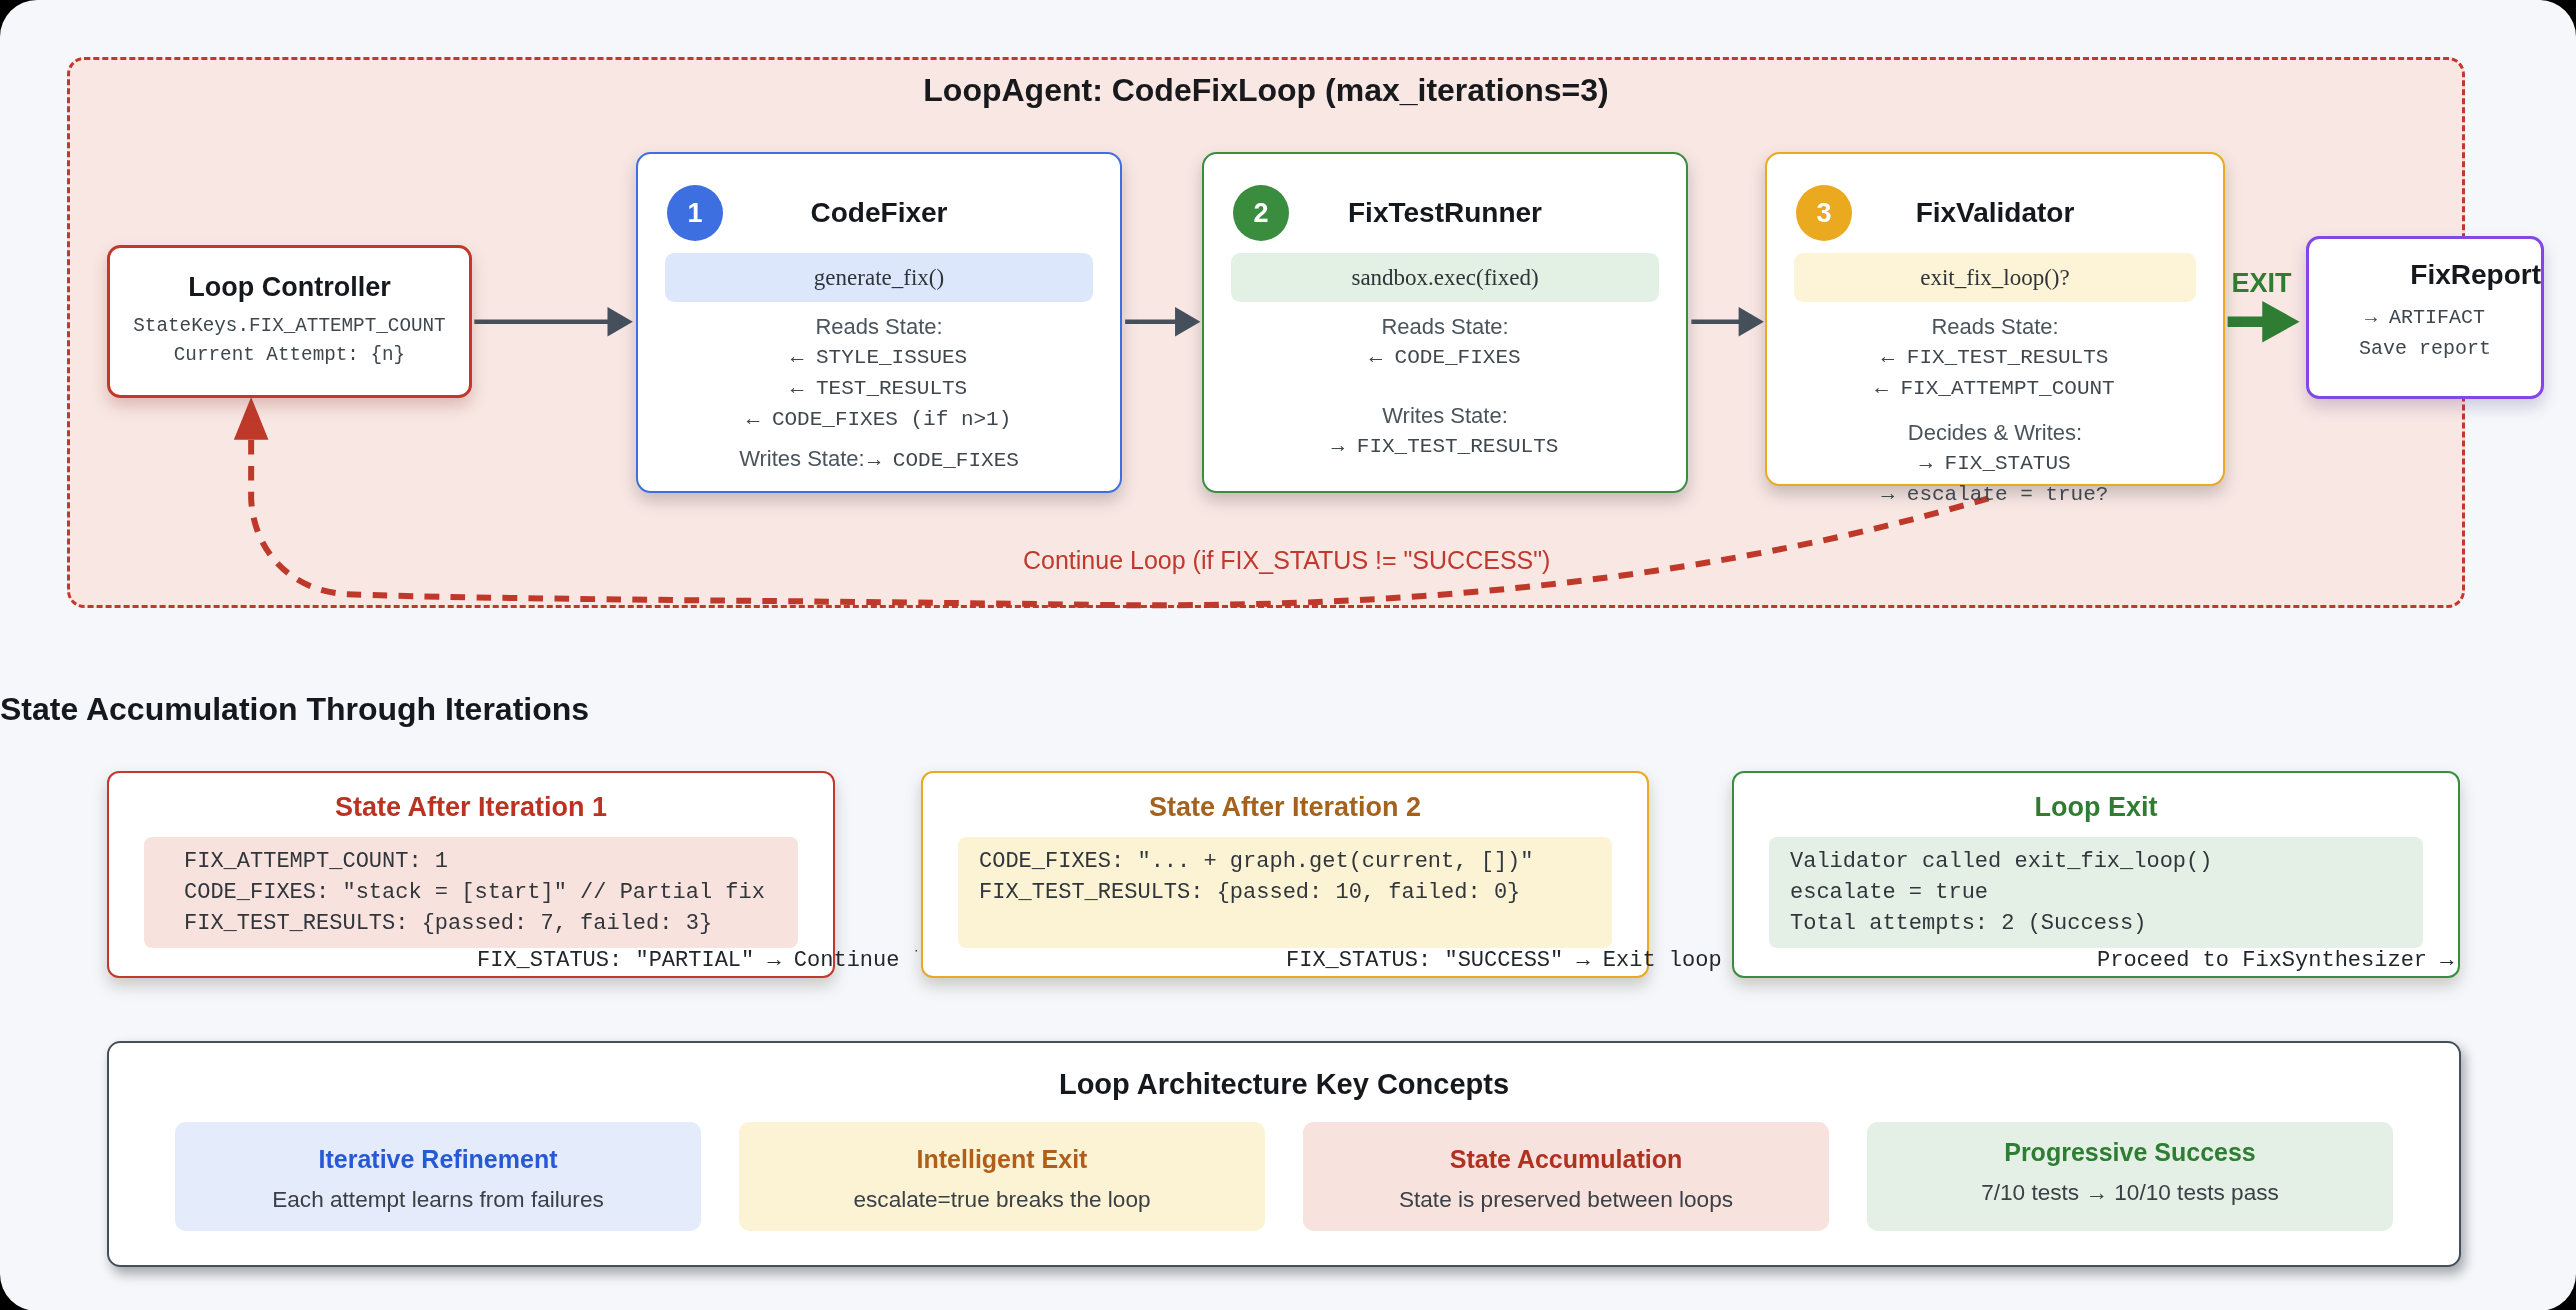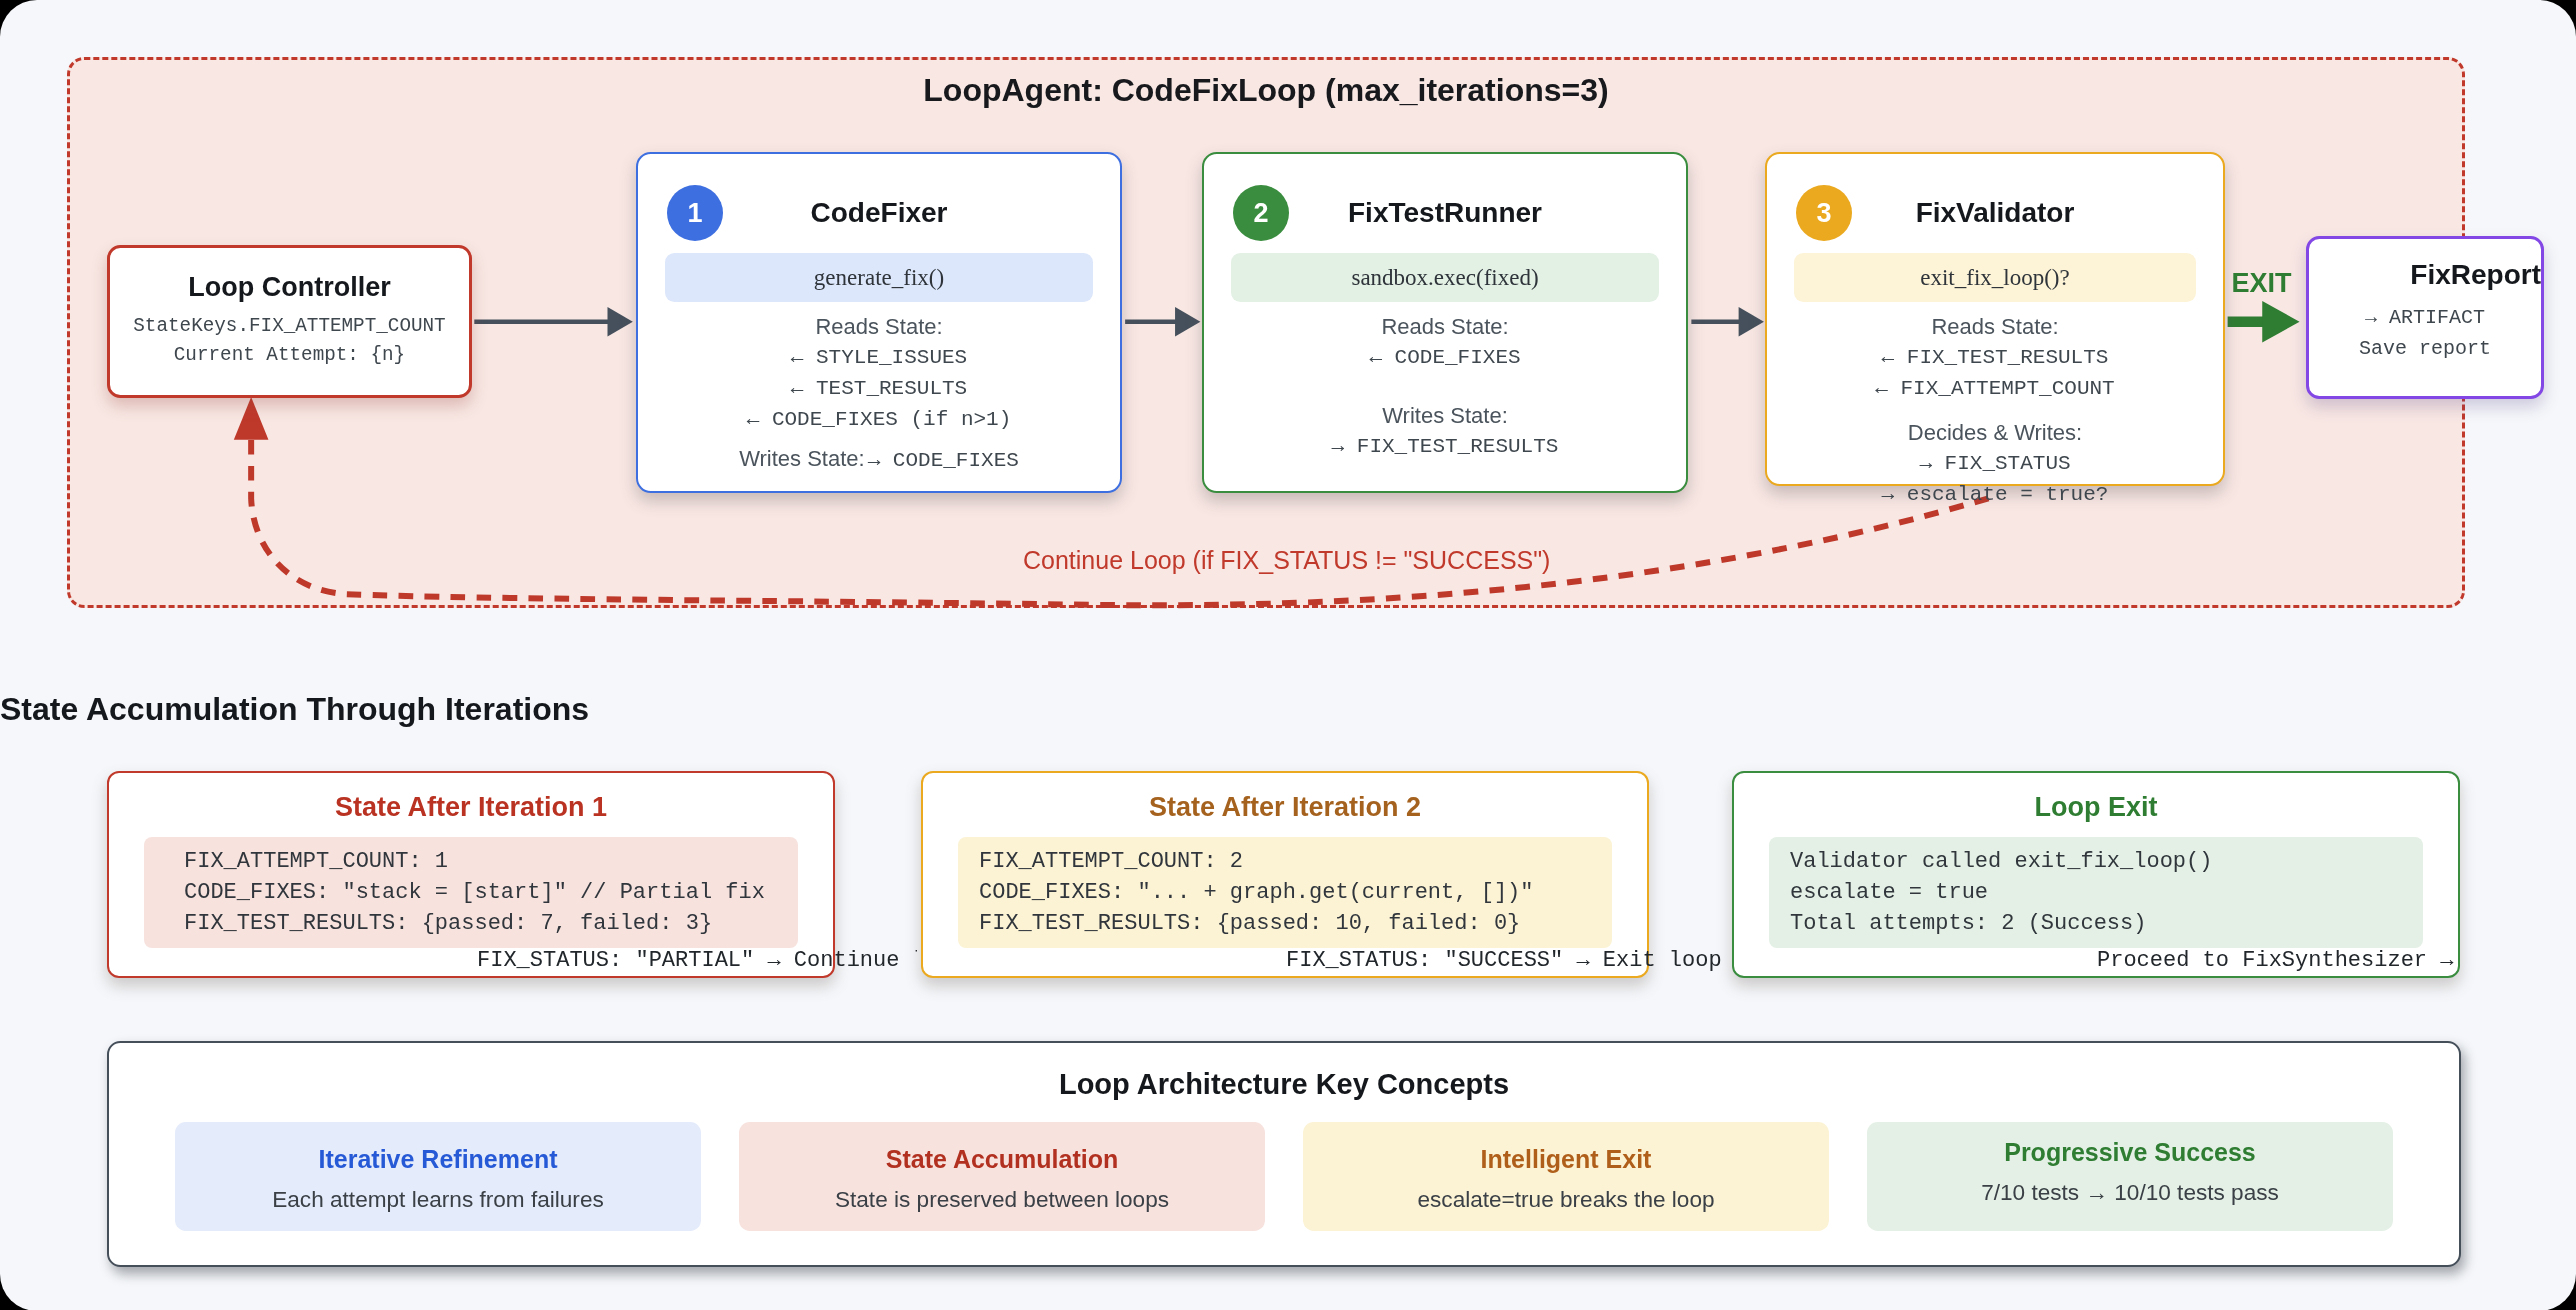--- a/index.html
+++ b/index.html
@@ -196,21 +196,20 @@
       <div>FIX_TEST_RESULTS: {passed: 7, failed: 3}</div>
     </div>
     <div class="clip">
       <div class="status">FIX_STATUS: "PARTIAL" → Continue loop</div>
     </div>
   </div>
 
   <div class="scard c2">
     <div class="scard-title">State After Iteration 2</div>
     <div class="scode">
-      <div>FIX_ATTEMPT_COUNT: 2</div>
       <div>CODE_FIXES: "... + graph.get(current, [])"</div>
       <div>FIX_TEST_RESULTS: {passed: 10, failed: 0}</div>
     </div>
     <div class="status">FIX_STATUS: "SUCCESS" → Exit loop</div>
   </div>
 
   <div class="scard c3">
     <div class="scard-title">Loop Exit</div>
     <div class="scode">
       <div>Validator called exit_fix_loop()</div>
@@ -220,28 +219,28 @@
     <div class="status">Proceed to FixSynthesizer →</div>
   </div>
 
   <div class="concepts">
     <div class="k-title">Loop Architecture Key Concepts</div>
     <div class="pill-row">
       <div class="pill p1">
         <div class="p-title">Iterative Refinement</div>
         <div class="p-desc">Each attempt learns from failures</div>
       </div>
+      <div class="pill p3">
+        <div class="p-title">Intelligent Exit</div>
+        <div class="p-desc">escalate=true breaks the loop</div>
+      </div>
       <div class="pill p2">
         <div class="p-title">State Accumulation</div>
         <div class="p-desc">State is preserved between loops</div>
       </div>
-      <div class="pill p3">
-        <div class="p-title">Intelligent Exit</div>
-        <div class="p-desc">escalate=true breaks the loop</div>
-      </div>
       <div class="pill p4">
         <div class="p-title">Progressive Success</div>
         <div class="p-desc">7/10 tests → 10/10 tests pass</div>
       </div>
     </div>
   </div>
 
 </div>
 
 

